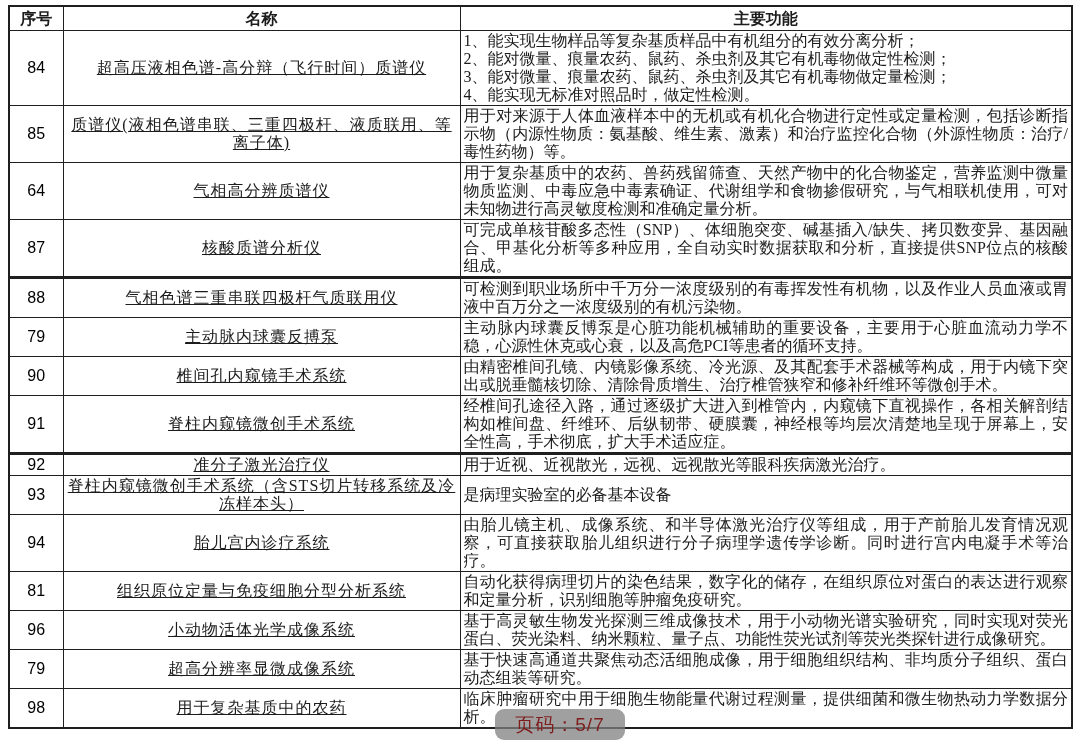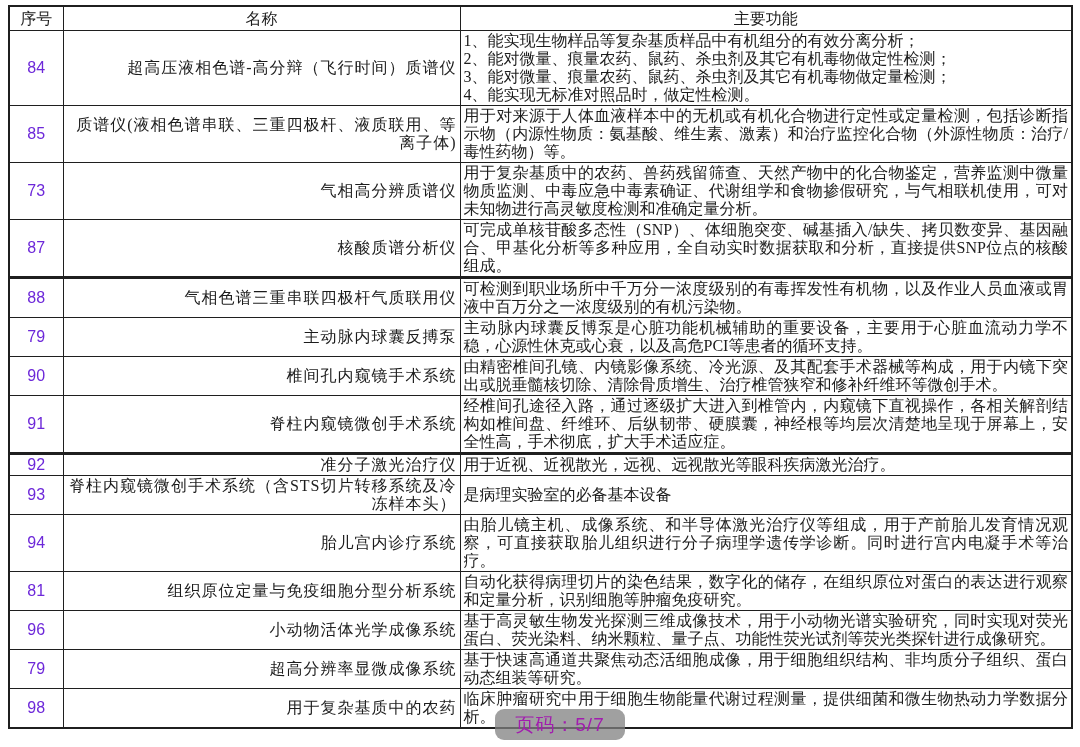--- a/index.html
+++ b/index.html
@@ -27,54 +27,55 @@
   table.equip th, table.equip td{
     border:1px solid #1f1f1f;
     font-size:16px;
     line-height:18px;
     padding:1px 3px;
     vertical-align:middle;
     overflow:hidden;
   }
   table.equip{border:2px solid #1f1f1f;}
   table.equip th{
-    font-weight:normal;
+    font-weight:bold;
     text-align:center;
     height:21px;
     padding:1px 0;
   }
   td.c-no{
     text-align:center;
     font-family:"Liberation Sans","DejaVu Sans",sans-serif;
     font-size:15px;
-    color:#6d28d9;
+    color:#000000;
   }
   td.c-name{
-    text-align:right;
+    text-align:center;
     padding-left:8px;
     padding-right:6px;
     letter-spacing:1px;
+    text-decoration:underline;
   }
   td.c-func{
     text-align:justify;
     vertical-align:top;
     padding-left:6px;
     padding-right:4px;
     white-space:pre-line;
   }
   
   tbody tr:nth-child(5) td{border-top-width:3px;}
   tbody tr:nth-child(9) td{border-top-width:3px;}
   .page-badge{
     position:absolute;
     left:495px; top:709px;
     min-width:130px; height:31px;
     background:rgba(128,128,128,0.75);
     border-radius:9px;
-    color:#a21caf;
+    color:#7f1d1d;
     font-family:"Liberation Sans","DejaVu Sans",sans-serif;
     font-size:19px;
     line-height:31px;
     text-align:center;
     padding:0 10px;
     box-sizing:border-box;
     letter-spacing:1px;
   }
 </style>
 </head>
@@ -105,21 +106,21 @@
 4、能实现无标准对照品时，做定性检测。</td>
     </tr>
 
     <tr>
       <td class="c-no">85</td>
       <td class="c-name">质谱仪(液相色谱串联、三重四极杆、液质联用、等离子体)</td>
       <td class="c-func">用于对来源于人体血液样本中的无机或有机化合物进行定性或定量检测，包括诊断指示物（内源性物质：氨基酸、维生素、激素）和治疗监控化合物（外源性物质：治疗/毒性药物）等。</td>
     </tr>
 
     <tr>
-      <td class="c-no">73</td>
+      <td class="c-no">64</td>
       <td class="c-name">气相高分辨质谱仪</td>
       <td class="c-func">用于复杂基质中的农药、兽药残留筛查、天然产物中的化合物鉴定，营养监测中微量物质监测、中毒应急中毒素确证、代谢组学和食物掺假研究，与气相联机使用，可对未知物进行高灵敏度检测和准确定量分析。</td>
     </tr>
 
     <tr>
       <td class="c-no">87</td>
       <td class="c-name">核酸质谱分析仪</td>
       <td class="c-func">可完成单核苷酸多态性（SNP）、体细胞突变、碱基插入/缺失、拷贝数变异、基因融合、甲基化分析等多种应用，全自动实时数据获取和分析，直接提供SNP位点的核酸组成。</td>
     </tr>
 

